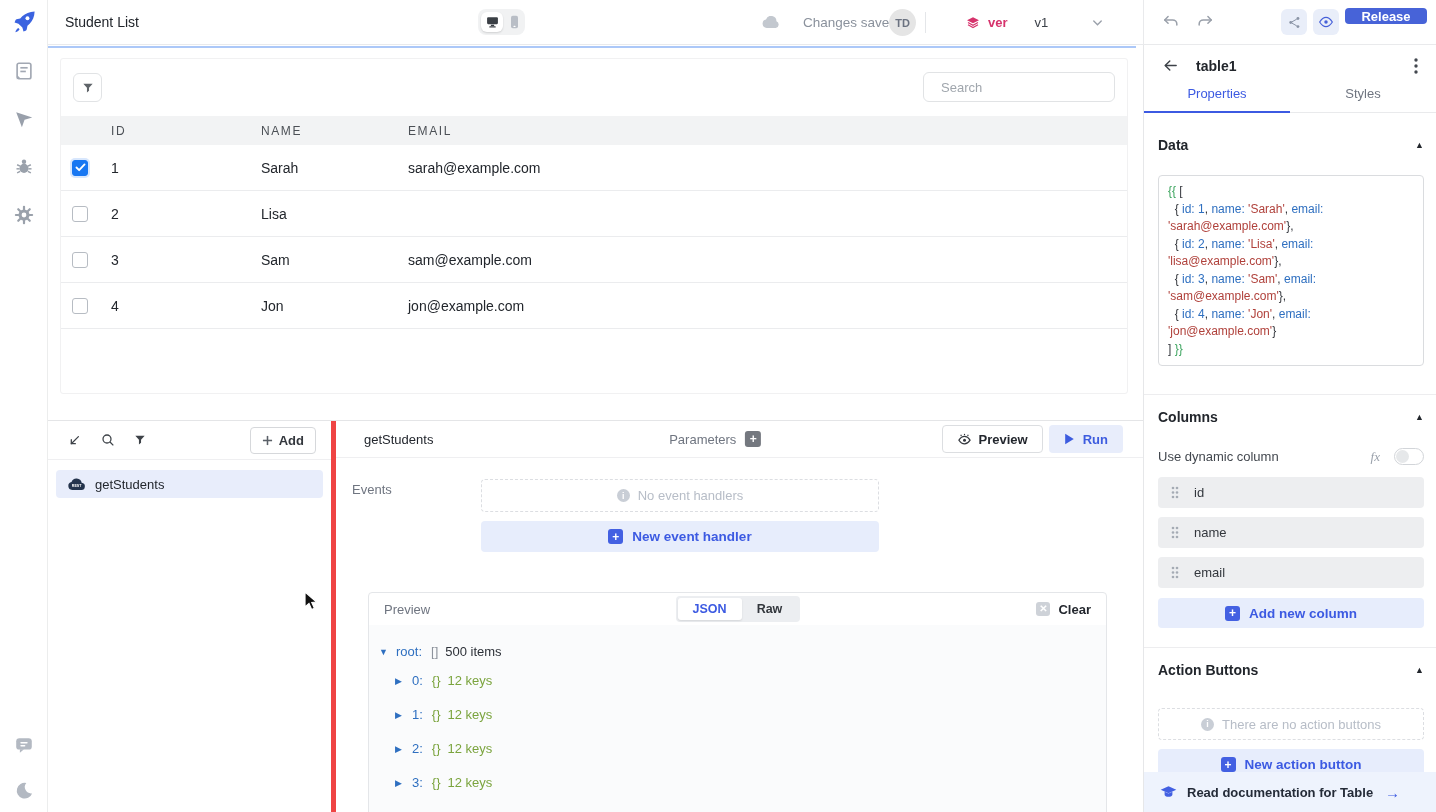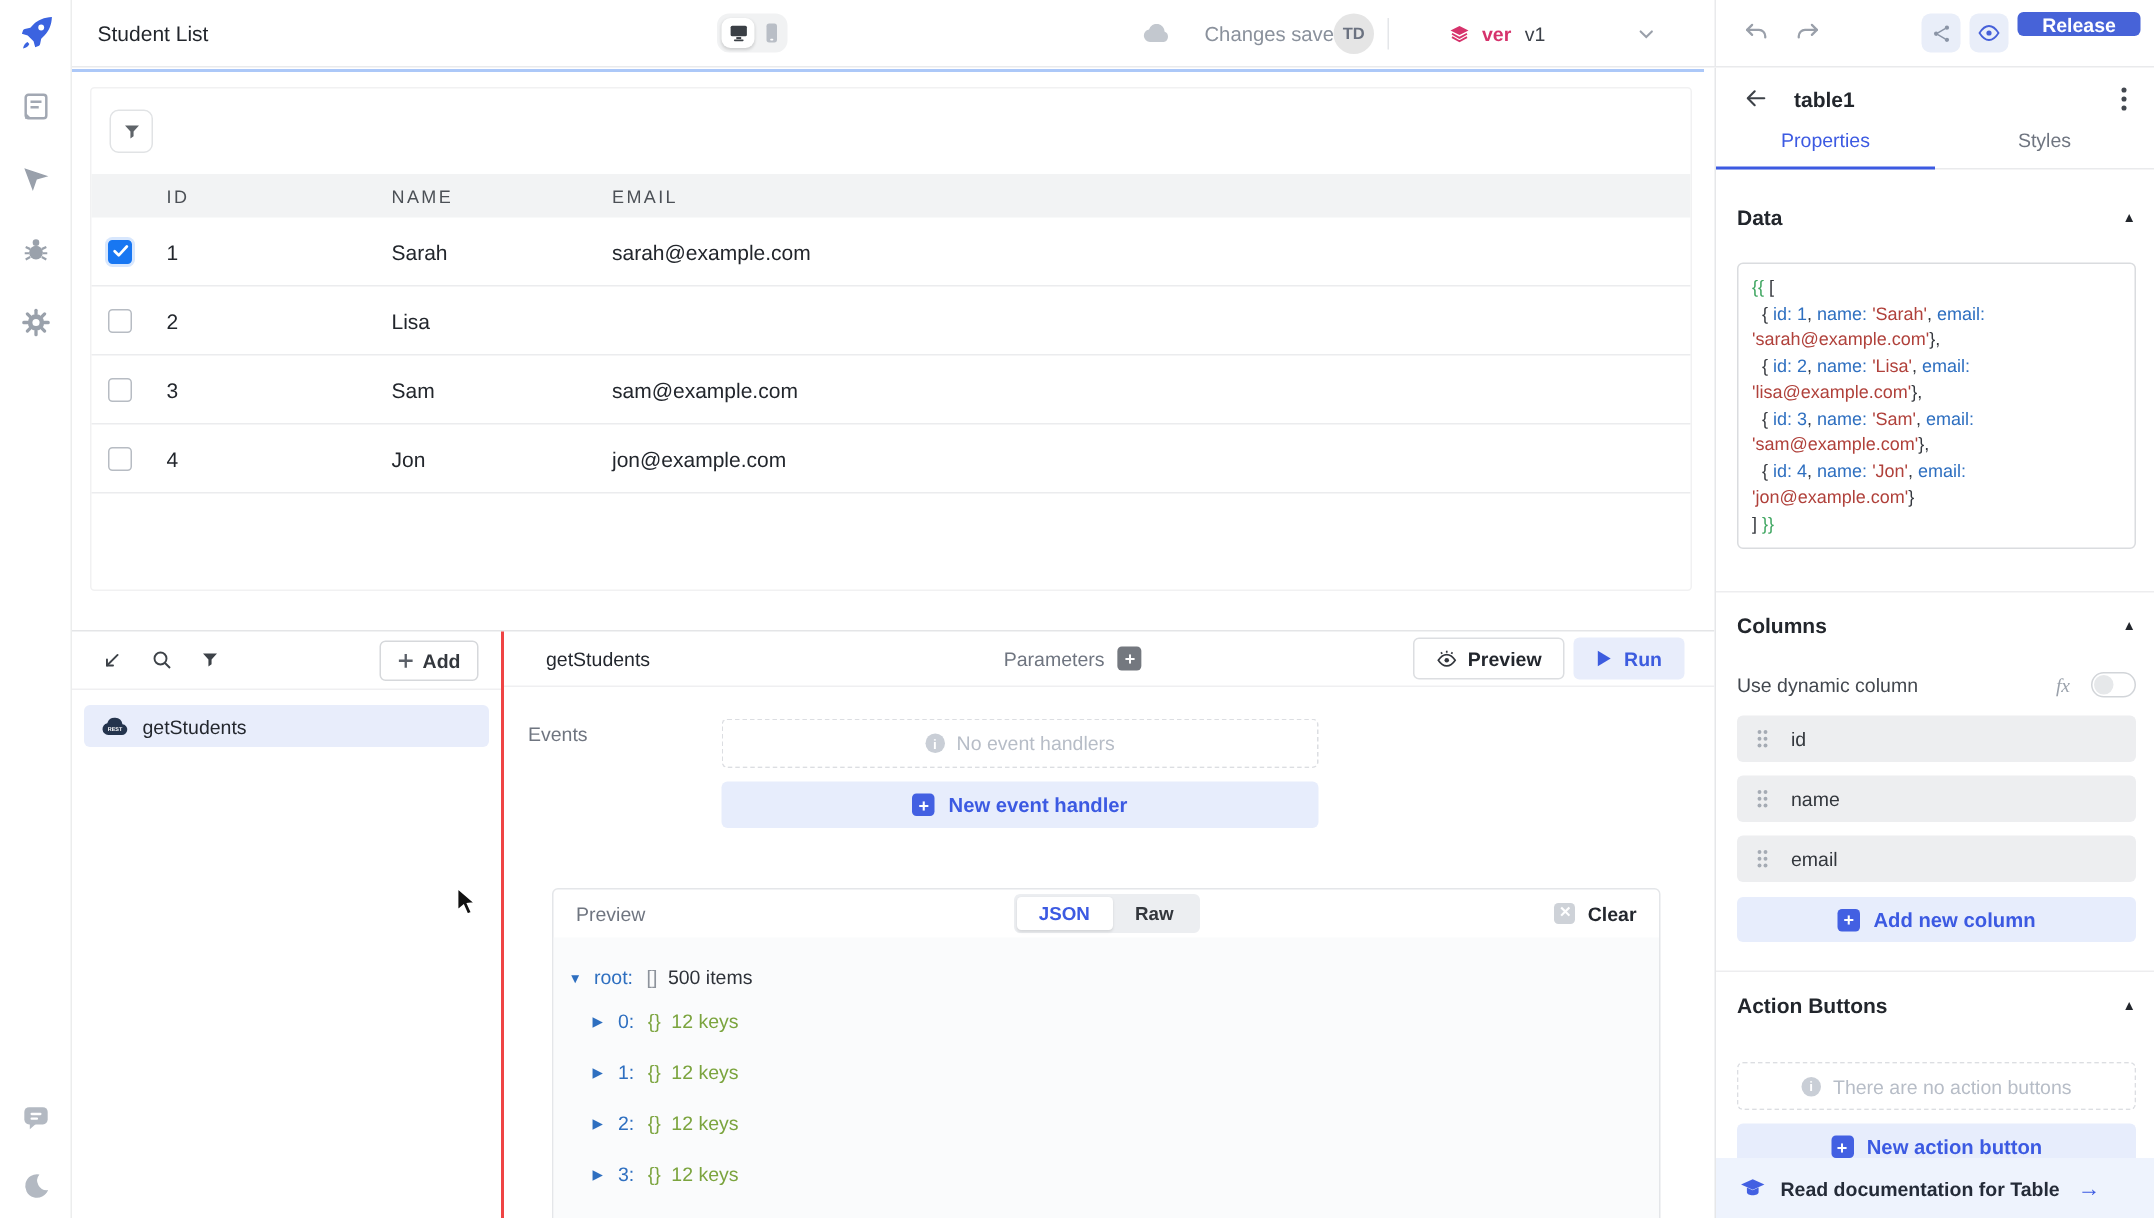--- a/index.html
+++ b/index.html
@@ -21,21 +21,21 @@
   .devtoggle{position:absolute;left:430px;top:9px;width:47px;height:26px;background:#f1f2f3;border-radius:8px;
              display:flex;align-items:center;padding:3px;gap:3px}
   .dev-active{width:22px;height:20px;background:#fff;border-radius:6px;box-shadow:0 1px 2px rgba(0,0,0,.14);
               display:flex;align-items:center;justify-content:center}
   .dev-inactive{width:16px;height:20px;display:flex;align-items:center;justify-content:center}
   .tb-status{position:absolute;left:714px;top:0;height:45px;display:flex;align-items:center;gap:24px;color:#8a919c;font-size:13.5px}
   .tb-avatar{position:absolute;left:841px;top:9px;width:27px;height:27px;border-radius:50%;background:#e5e5e5;
              color:#6b7280;font-size:11px;font-weight:700;display:flex;align-items:center;justify-content:center}
   .tb-div1{position:absolute;left:877px;top:12px;width:1px;height:21px;background:#e4e6e9}
   .tb-version{position:absolute;left:917px;top:0;height:45px;display:flex;align-items:center;gap:7px;font-size:13px}
-  .v-ver{color:#d6336c;font-weight:600}.v-val{color:#3c4149;margin-left:2px}
+  .v-ver{color:#d6336c;font-weight:600}.v-val{color:#3c4149;margin-left:20px}
   .tb-chev{position:absolute;left:1042px;top:15px}
   .tb-div2{position:absolute;left:1095px;top:0;width:1px;height:44px;background:#e9eaec}
   .tb-undo{position:absolute;left:1113px;top:12px}.tb-redo{position:absolute;left:1147px;top:12px}
   .btn-ico{position:absolute;top:9px;width:26px;height:26px;background:#e9eef9;border-radius:6px;
            display:flex;align-items:center;justify-content:center;cursor:pointer}
   .tb-share{left:1233px}.tb-eye{left:1265px}
   .tb-release{position:absolute;left:1297px;top:8px;width:82px;height:16px;background:#4763d8;border-radius:4px;
               color:#fff;font-weight:700;font-size:13px;display:flex;align-items:center;justify-content:center;cursor:pointer}
 
   
@@ -52,21 +52,21 @@
          font-size:12px;color:#4c5056;letter-spacing:1.6px}
   .col-check{width:50px}.col-id{width:150px}.col-name{width:147px}.col-email{flex:1}
   .tbody{position:absolute;left:0;top:86px;width:100%}
   .trow{height:46px;display:flex;align-items:center;border-bottom:1px solid #ebecee;font-size:14px;color:#22262c}
   .cb-wrap{width:50px;display:flex;padding-left:11px}
   .cb{width:16px;height:16px;border:1.5px solid #b7bcc3;border-radius:3px;background:#fff;display:flex;align-items:center;justify-content:center;cursor:pointer}
   .cb.checked{background:#1877f2;border-color:#1877f2;box-shadow:0 0 0 2px #d8e7fd}
 
   
   .qpanel{position:absolute;left:48px;top:420px;width:1095px;height:392px;border-top:1px solid #e4e5e7;display:flex;background:#fff}
-  .qlist{width:288px;border-right:2px solid #ef4444;flex-shrink:0}
+  .qlist{width:288px;border-right:5px solid #ef4444;flex-shrink:0}
   .qlist-head{height:39px;display:flex;align-items:center;padding:0 15px 0 18px;border-bottom:1px solid #efeff1;gap:17px}
   .qadd{margin-left:auto;height:27px;border:1px solid #d6d8db;border-radius:4px;background:#fff;display:flex;
         align-items:center;gap:6px;padding:0 11px;font-size:13px;font-weight:600;color:#33373d;cursor:pointer}
   .qitem{margin:10px 8px 0;height:28px;background:#e8edfb;border-radius:4px;display:flex;align-items:center;gap:9px;
          padding:0 11px;font-size:13px;color:#23272e;cursor:pointer}
 
   .qeditor{flex:1;position:relative}
   .qe-head{height:37px;border-bottom:1px solid #efeff1;display:flex;align-items:center;position:relative;padding:0 20px 0 28px}
   .qe-title{font-size:13px;font-weight:500;color:#23272e}
   .qe-params{position:absolute;left:47%;transform:translateX(-50%);display:flex;align-items:center;gap:9px;color:#6f7580;font-size:13px}
@@ -300,20 +300,27 @@
   </div>
 
   <div class="canvas">
     <div class="canvas-line"></div>
     <div class="twidget">
       <span class="tw-filter">
         <svg width="14" height="14" viewBox="0 0 24 24">
             <path d="M4 4.5h16l-6.2 7v5.3L10.2 19.5v-8z" fill="#5f6469"></path>
           </svg>
       </span>
+      <div class="tw-search">
+        <svg width="14" height="14" viewBox="0 0 24 24" fill="none" stroke="#9aa0a8" stroke-width="2">
+            <circle cx="10.5" cy="10.5" r="6"></circle>
+            <line x1="15" y1="15" x2="20" y2="20"></line>
+          </svg>
+        <input placeholder="Search" style="">
+      </div>
 
       <div class="thead">
         <span class="col-check"></span>
         <span class="col-id">ID</span>
         <span class="col-name">NAME</span>
         <span class="col-email">EMAIL</span>
       </div>
 
       <div class="tbody">
         <div class="trow">

